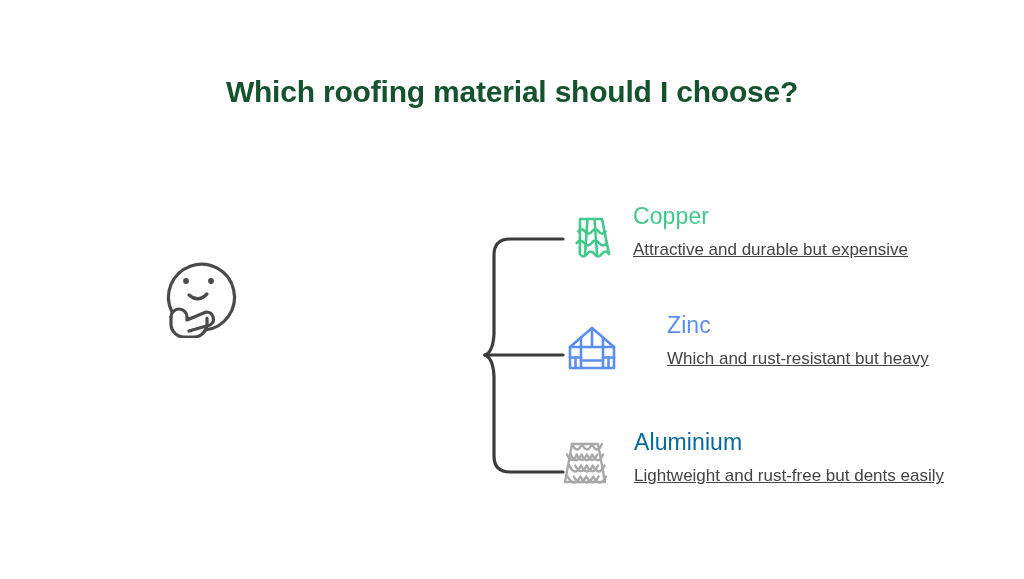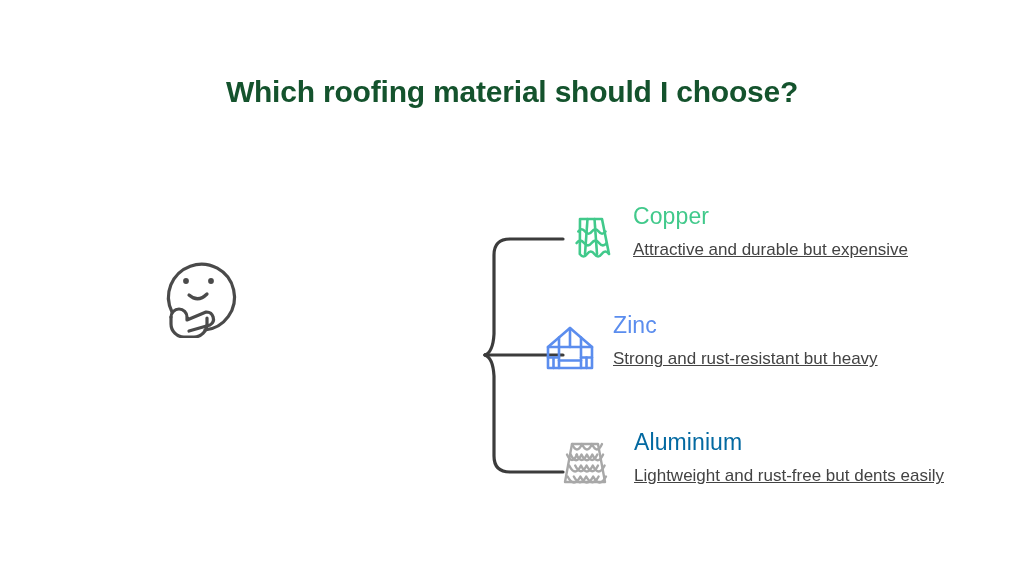--- a/index.html
+++ b/index.html
@@ -58,21 +58,21 @@
     display: flex;
     align-items: flex-end;
   }
   .branch-icon {
     flex: 0 0 auto;
     width: 52px;
     height: 52px;
     margin-right: 16px;
   }
   #branch-copper    { left: 565px; top: 202px; width: 420px; }
-  #branch-zinc      { left: 543px; top: 312px; width: 420px; }
+  #branch-zinc      { left: 565px; top: 312px; width: 420px; gap: 32px; }
   #branch-aluminium { left: 558px; top: 420px; width: 430px; }
 
   #branch-copper .branch-icon    { margin-top: 9px; }
   #branch-zinc .branch-icon      { margin-top: 10px; width: 54px; height: 48px; }
   #branch-aluminium .branch-icon { margin-top: 17px; width: 54px; height: 52px; margin-right: 22px; }
 
   .branch-text { flex: 1 1 auto; }
 
   .branch-title {
     font-size: 23px;
@@ -171,21 +171,21 @@
 
         <path d="M5 23 L49 23"></path>
         <path d="M5 33.5 L16 33.5 M38 33.5 L49 33.5"></path>
         <path d="M16 23 L16 44 M38 23 L38 44"></path>
         <path d="M16 36.5 L38 36.5"></path>
         <path d="M10.5 33.5 L10.5 44 M43.5 33.5 L43.5 44"></path>
       </svg>
     </div>
     <div class="branch-text">
       <p class="branch-title" id="zinc-title">Zinc</p>
-      <p class="branch-desc">Strong and rust-resistant but heavy</p>
+      <p class="branch-desc">Which and rust-resistant but heavy</p>
     </div>
   </div>
 
   <div class="branch" id="branch-aluminium">
     <div class="branch-icon">
       <svg viewBox="0 0 54 52" width="54" height="52" fill="none" stroke="#a8a8a8" stroke-width="2.4" stroke-linecap="round" stroke-linejoin="round">
 
         <path d="M14 7 L40 7 L47 45 L7 45 Z"></path>
 
         <path d="M14 7 q5 11 10 0 q5 11 10 0 q5 11 10 0"></path>

